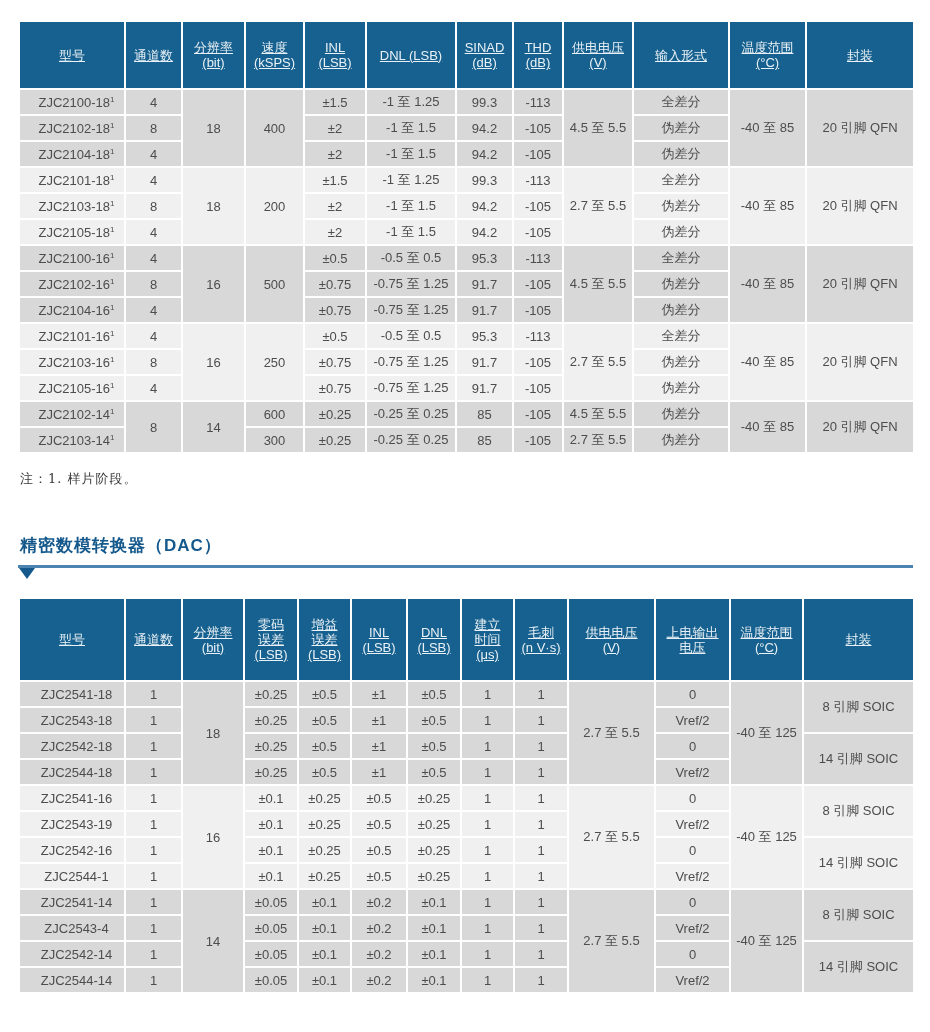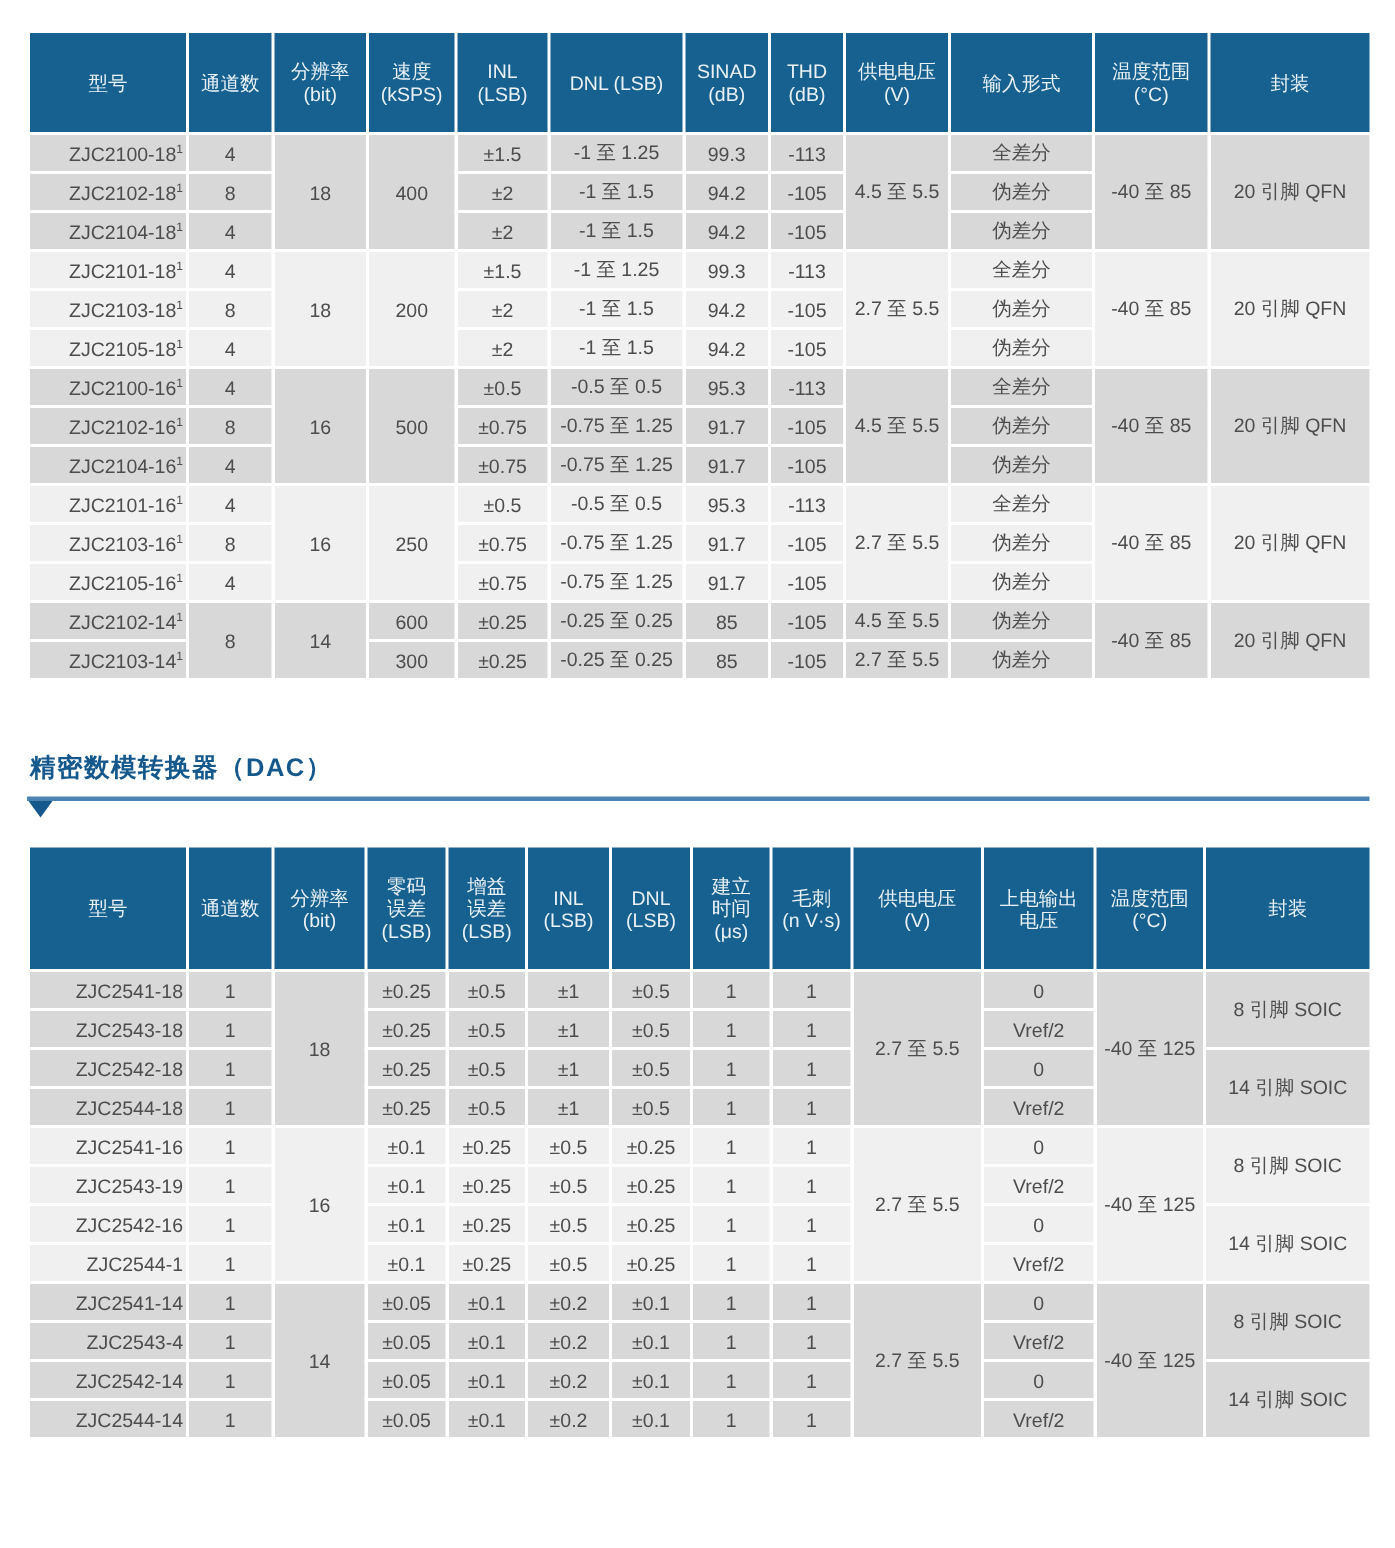--- a/index.html
+++ b/index.html
@@ -20,37 +20,38 @@
   table.spec th {
     background: #16618F;
     color: #EAF1F6;
     font-weight: normal;
     font-size: 13px;
     line-height: 15px;
     text-align: center;
     vertical-align: middle;
     border: 2px solid #ffffff;
     padding: 2px 1px;
+    text-decoration: underline;
   }
   table.adc thead th { height: 62px; }
   table.dac thead th { height: 77px; }
   table.spec td {
     border: 2px solid #ffffff;
     font-size: 13px;
     color: #4D4D4D;
     text-align: center;
     vertical-align: middle;
     height: 24px;
     padding: 0 2px;
     overflow: hidden;
     white-space: nowrap;
   }
   table.spec tr.gd td { background: #D8D8D8; }
   table.spec tr.gl td { background: #F0F0F0; }
-  table.spec td.model { text-align: right; padding-left: 11px; }
+  table.spec td.model { text-align: center; padding-left: 11px; }
   table.spec sup { font-size: 8px; line-height: 0; }
   .note {
     margin: 16px 0 0 2px;
     font-family: "DejaVu Serif", serif;
     font-size: 13px;
     color: #3a3a3a;
     letter-spacing: 1px;
   }
   .section-title {
     margin: 46px 16px 0 2px;
@@ -264,20 +265,21 @@
           <td>±0.25</td>
           <td>-0.25 至 0.25</td>
           <td>85</td>
           <td>-105</td>
           <td>2.7 至 5.5</td>
           <td>伪差分</td>
         </tr>
       </tbody>
     </table>
 
+  <p class="note">注：1. 样片阶段。</p>
 
   <h2 class="section-title">精密数模转换器（DAC）</h2>
 
   <div class="section-rule">
     <div class="tri"></div>
   </div>
 
   <table class="spec dac">
       <colgroup>
         <col style="width: 106px;">

